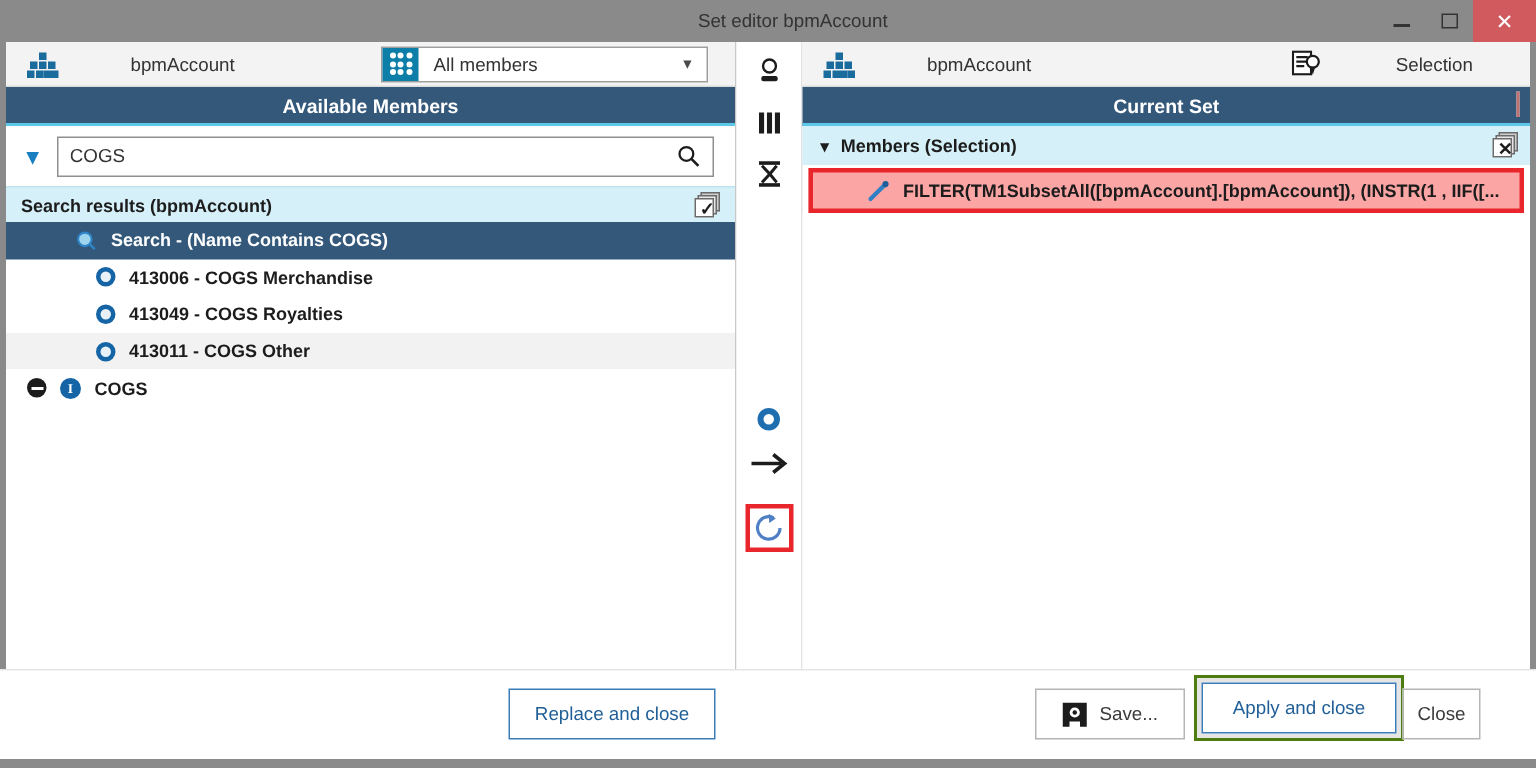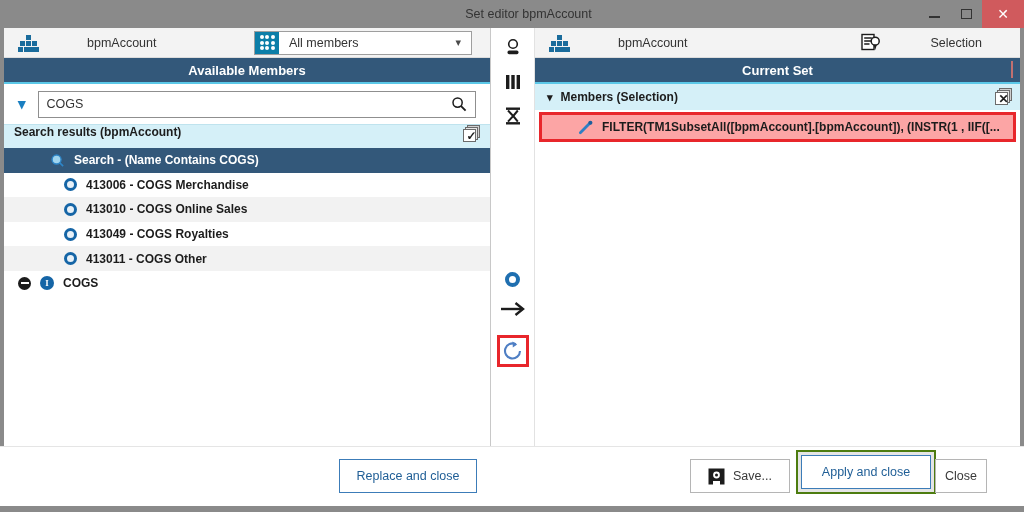--- a/index.html
+++ b/index.html
@@ -122,21 +122,21 @@
   }
   .search-input-wrap input {
     flex: 1; border: none; outline: none; font-size: 12.5px; color: #333;
     font-family: "Liberation Sans", sans-serif; background: transparent;
   }
   .mag { width: 16px; height: 16px; flex: none; }
 
   
   .results-head {
     height: 24px; background: #d5f0f8;
-    display: flex; align-items: flex-start; padding: 0 8px 0 10px;
+    display: flex; align-items: center; padding: 0 8px 0 10px;
     font-size: 12px; font-weight: bold; color: #1c1c1c;
     border-top: 1px solid #bfe3ee; flex: none;
   }
   .results-head .stack-ico { margin-left: auto; }
   .stack-ico { position: relative; width: 19px; height: 18px; }
   .stack-ico .pg {
     position: absolute; background: #fff; border: 1.4px solid #6b6b6b;
   }
   .stack-ico .p1 { width: 13px; height: 13px; left: 4px;  top: 0; background:#cfcfcf;}
   .stack-ico .p2 { width: 13px; height: 13px; left: 2px;  top: 2px; background:#e6e6e6;}
@@ -329,25 +329,20 @@
             <svg class="ico-searchglass" viewBox="0 0 16 16">
               <circle cx="7" cy="7" r="4.8" fill="#9fd4ee" stroke="#2e86c8" stroke-width="1.5"></circle>
               <line x1="10.4" y1="10.4" x2="14" y2="14" stroke="#2e86c8" stroke-width="1.8"></line>
             </svg>
             <span>Search - (Name Contains COGS)</span>
           </div>
           <div class="row">
             <span class="indent-2"></span>
             <span class="ico-ring"></span>
             <span>413006 - COGS Merchandise</span>
-          </div>
-          <div class="row alt">
-            <span class="indent-2"></span>
-            <span class="ico-ring"></span>
-            <span>413010 - COGS Online Sales</span>
           </div>
           <div class="row">
             <span class="indent-2"></span>
             <span class="ico-ring"></span>
             <span>413049 - COGS Royalties</span>
           </div>
           <div class="row alt">
             <span class="indent-2"></span>
             <span class="ico-ring"></span>
             <span>413011 - COGS Other</span>

